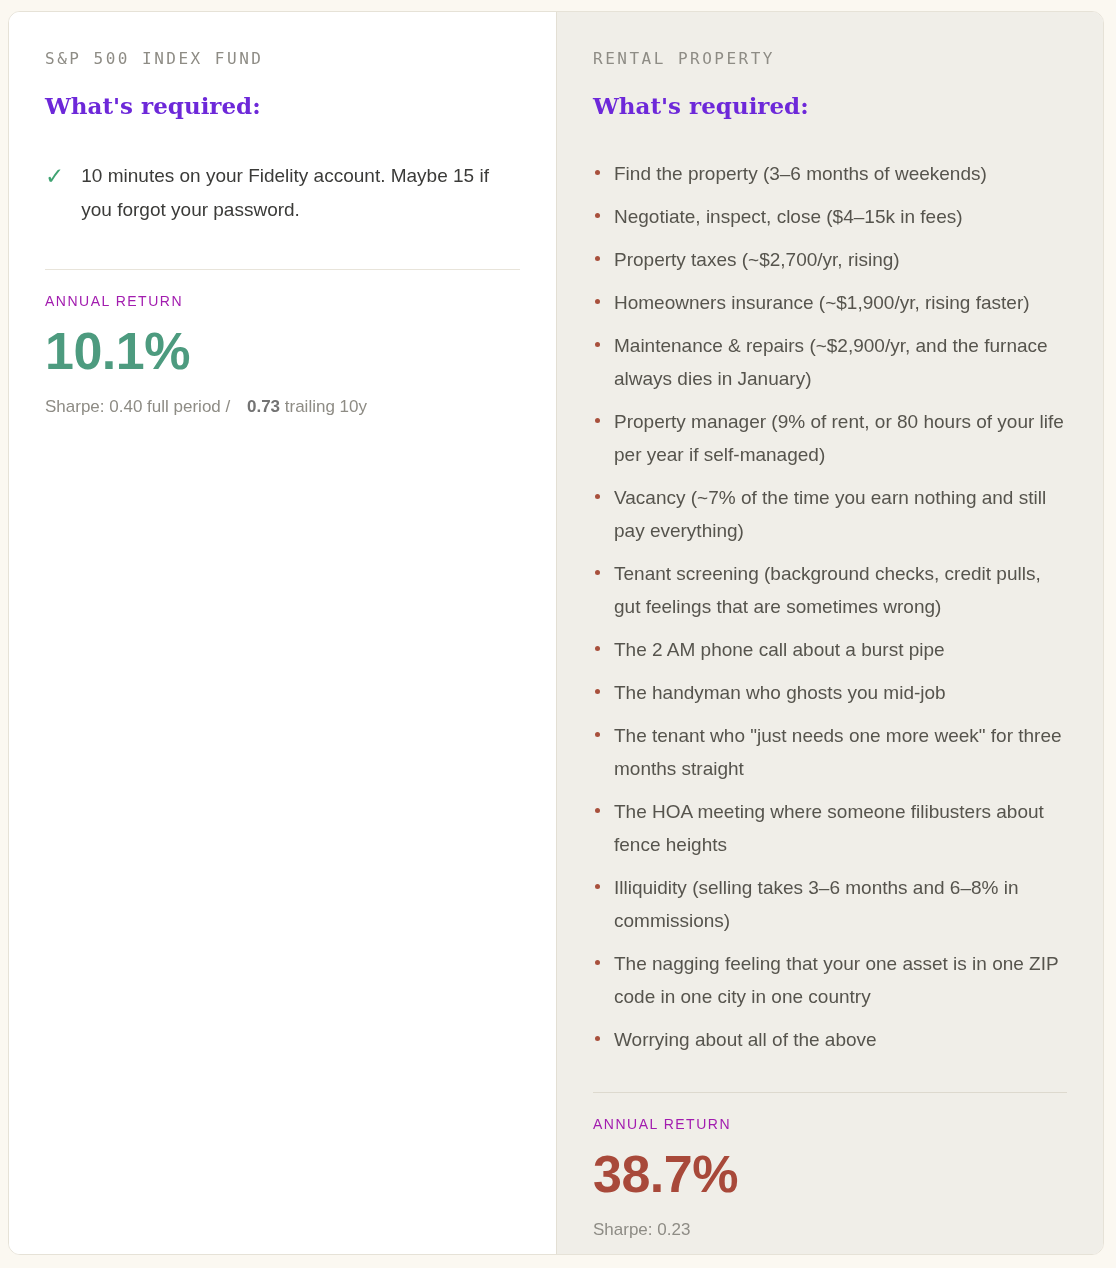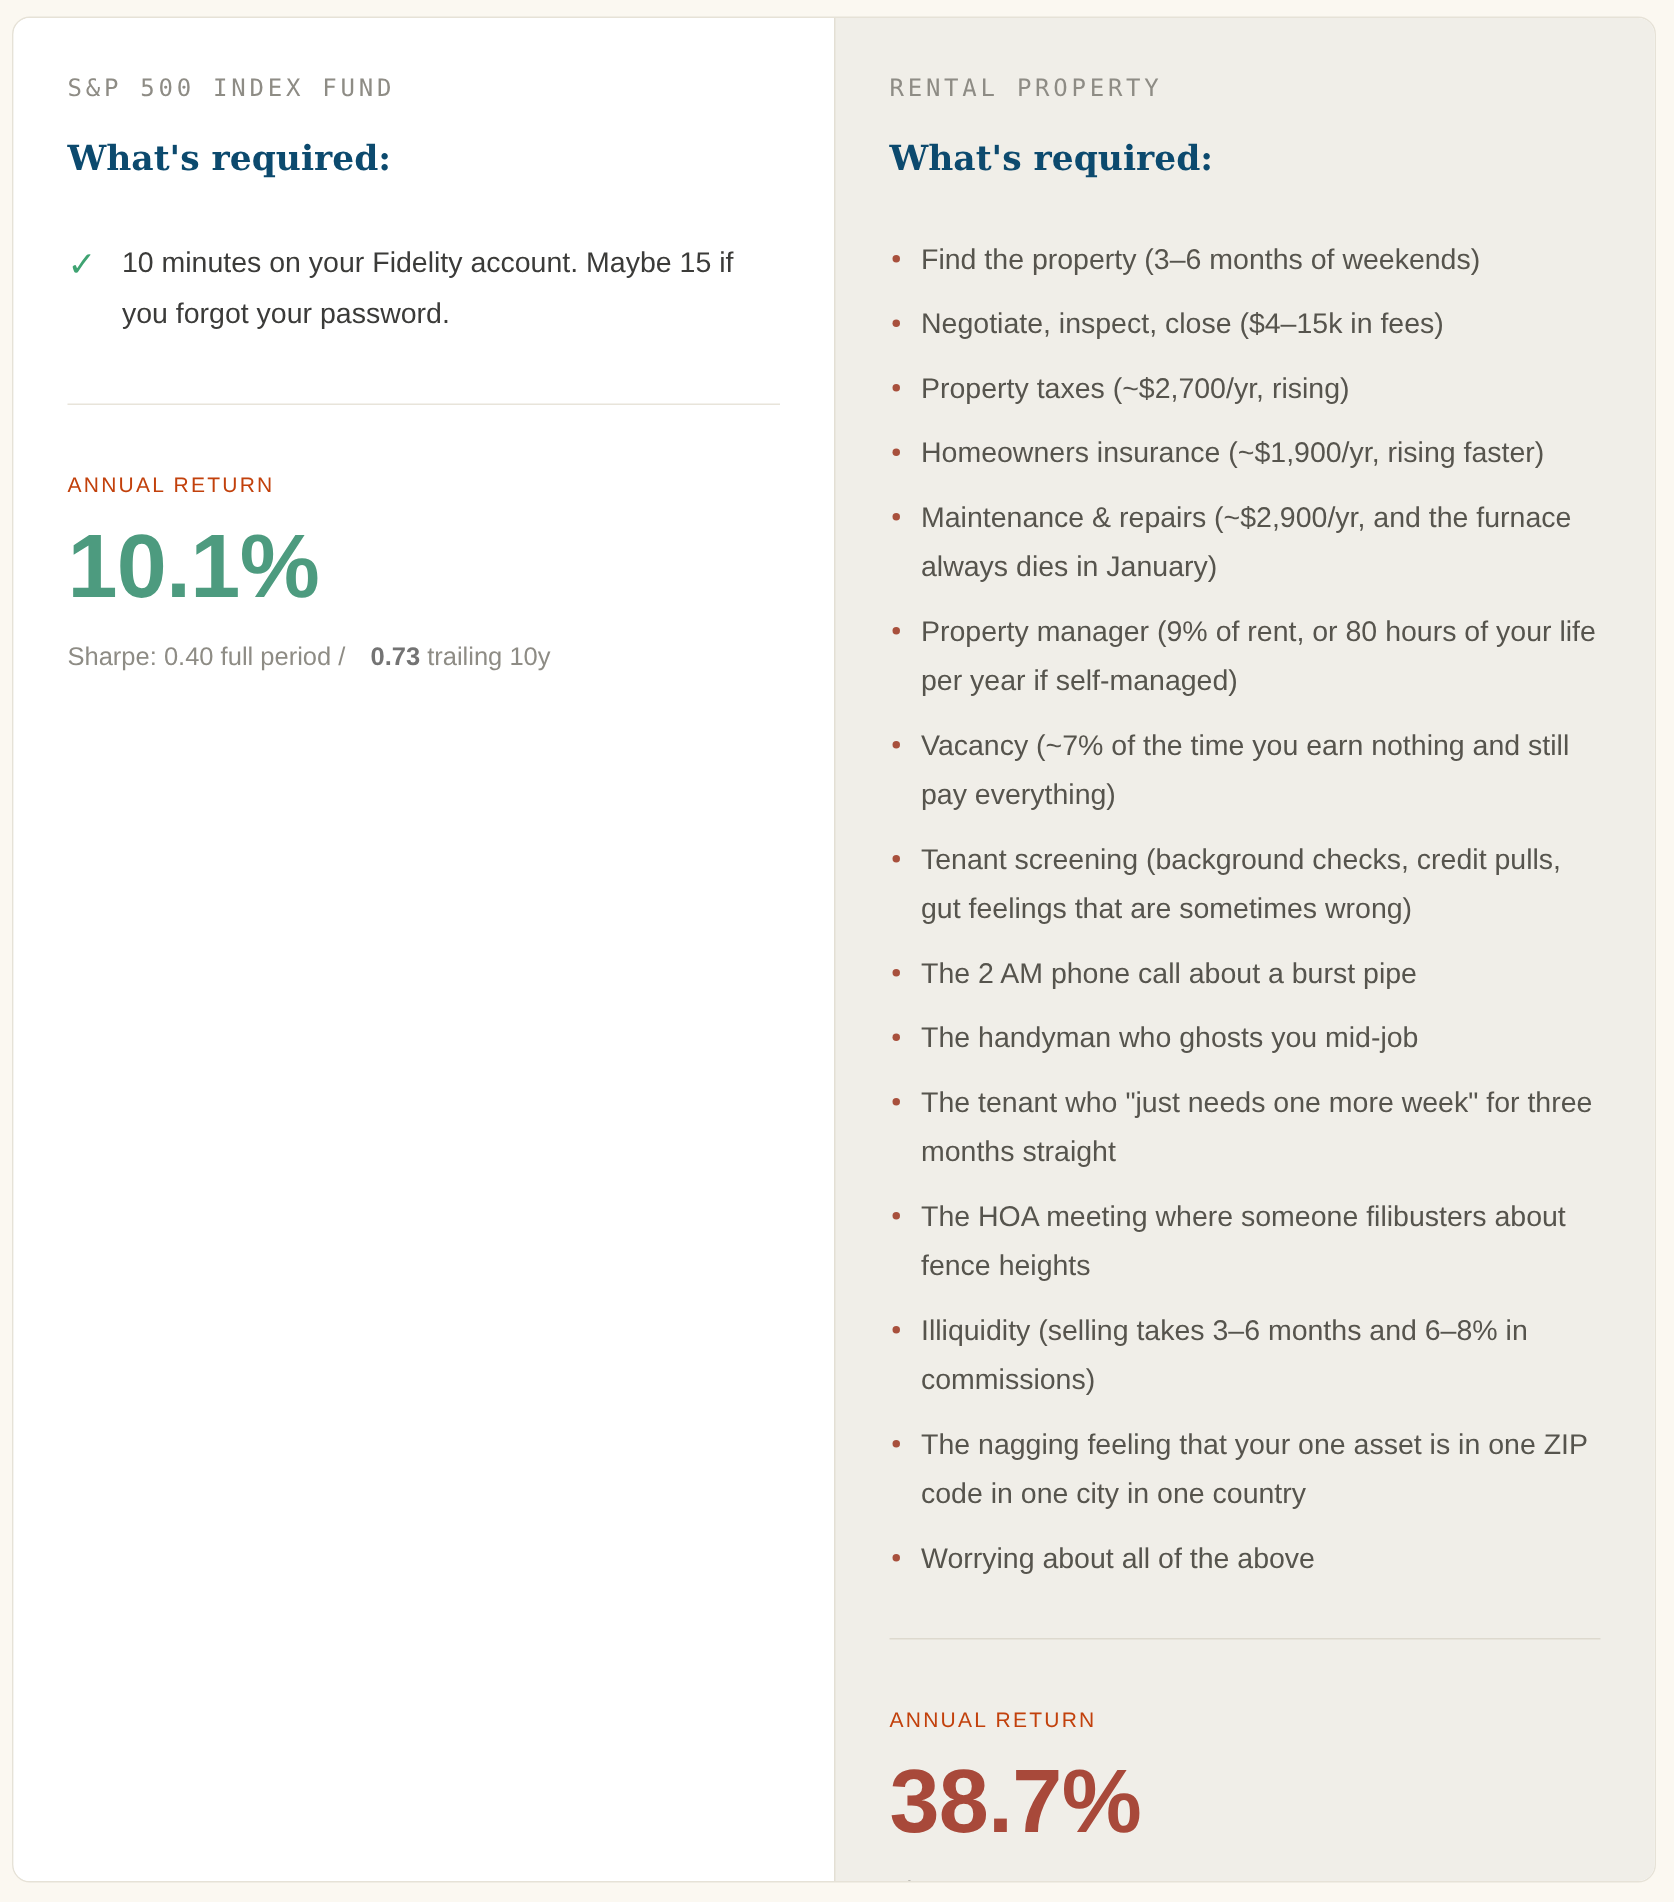--- a/index.html
+++ b/index.html
@@ -27,21 +27,21 @@
   .kicker {
     font-family:"DejaVu Sans Mono", monospace;
     font-size:16px;
     letter-spacing:2.5px;
     color:#8E8C85;
   }
   .heading {
     font-family:"DejaVu Serif", serif;
     font-weight:700;
     font-size:23px;
-    color:#0c4a6e;
+    color:#6d28d9;
     margin-top:24px;
   }
 
   .check-row {
     margin-top:40px;
     display:flex;
     gap:17px;
     font-size:19px;
     line-height:34px;
     color:#3B3B39;
@@ -55,28 +55,28 @@
   }
 
   .divider {
     border:none;
     border-top:1px solid #E8E4DA;
     margin-top:42px;
   }
   .pane-right .divider { border-top-color:#DDD9CE; margin-top:36px; }
 
   .return-label {
-    margin-top:45px;
+    margin-top:23px;
     font-size:14px;
     letter-spacing:1.5px;
-    color:#c2410c;
+    color:#a21caf;
   }
   .return-value {
     margin-top:12px;
-    font-size:60px;
+    font-size:52px;
     font-weight:700;
     letter-spacing:-0.5px;
   }
   .green { color:#4D9B7F; }
   .red   { color:#A8493A; }
   .sharpe {
     margin-top:16px;
     font-size:17px;
     color:#8E8C85;
   }

